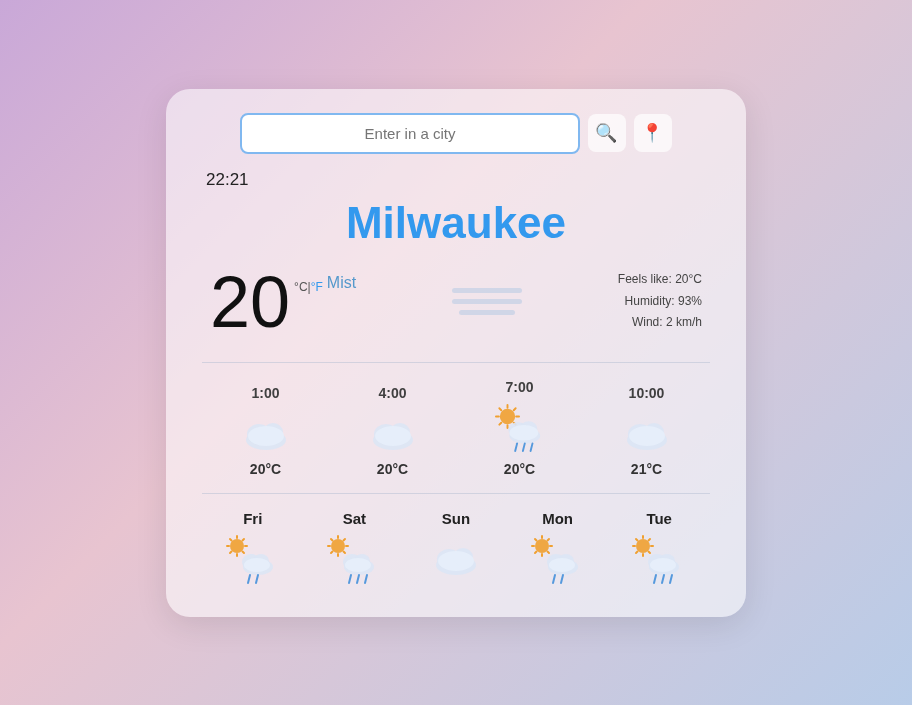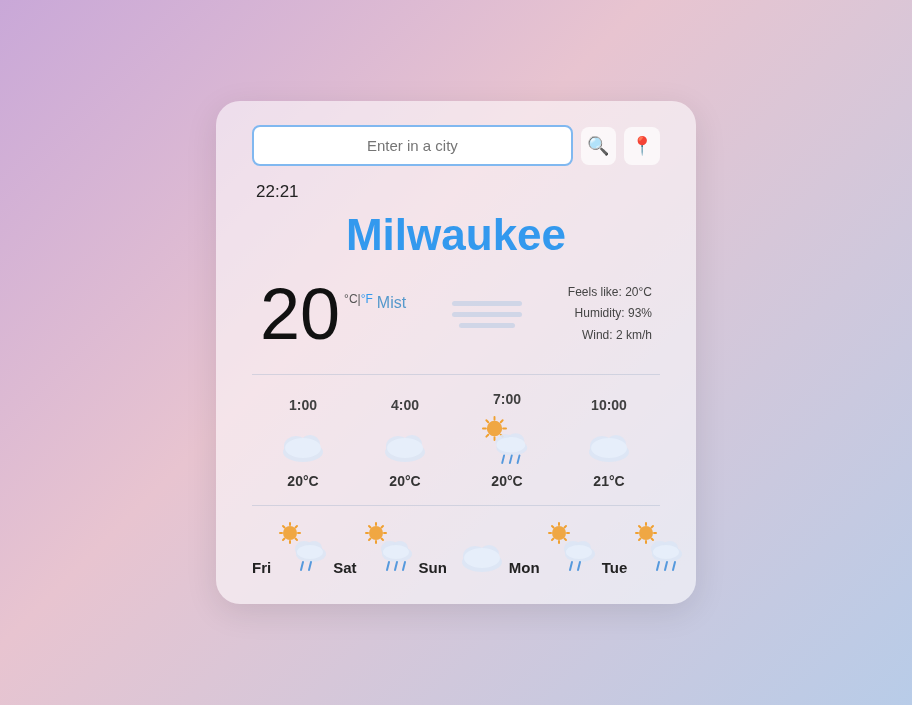--- a/index.html
+++ b/index.html
@@ -11,21 +11,21 @@
       align-items: center;
       justify-content: center;
       background: linear-gradient(135deg, #c9a8d8 0%, #e8c4d0 40%, #b8cce8 100%);
       font-family: Arial, sans-serif;
       overflow: hidden;
     }
 
     .card {
       background: rgba(255,255,255,0.55);
       border-radius: 24px;
-      width: 480px;
+      width: 580px;
       padding: 24px 36px 28px;
       box-shadow: 0 8px 32px rgba(0,0,0,0.1);
     }
 
     
     .search-row {
       display: flex;
       align-items: center;
       justify-content: center;
       gap: 8px;
@@ -108,21 +108,21 @@
     .temp-units {
       font-size: 12px;
       color: #555;
       margin-top: 14px;
       margin-left: 4px;
     }
 
     .weather-desc {
       color: #5599cc;
       font-size: 16px;
-      margin-top: 16px;
+      margin-top: 8px;
       margin-left: 4px;
     }
 
     
     .mist-icon {
       display: flex;
       flex-direction: column;
       gap: 6px;
       align-items: center;
       margin: 0 30px;
@@ -182,22 +182,22 @@
       padding-top: 16px;
     }
 
     .daily-row {
       display: flex;
       justify-content: space-between;
     }
 
     .day-item {
       display: flex;
-      flex-direction: row;
-      align-items: flex-end;
+      flex-direction: column;
+      align-items: center;
       gap: 8px;
       flex: 1;
     }
 
     .day-label {
       font-size: 15px;
       font-weight: 700;
       color: #222;
     }
 

